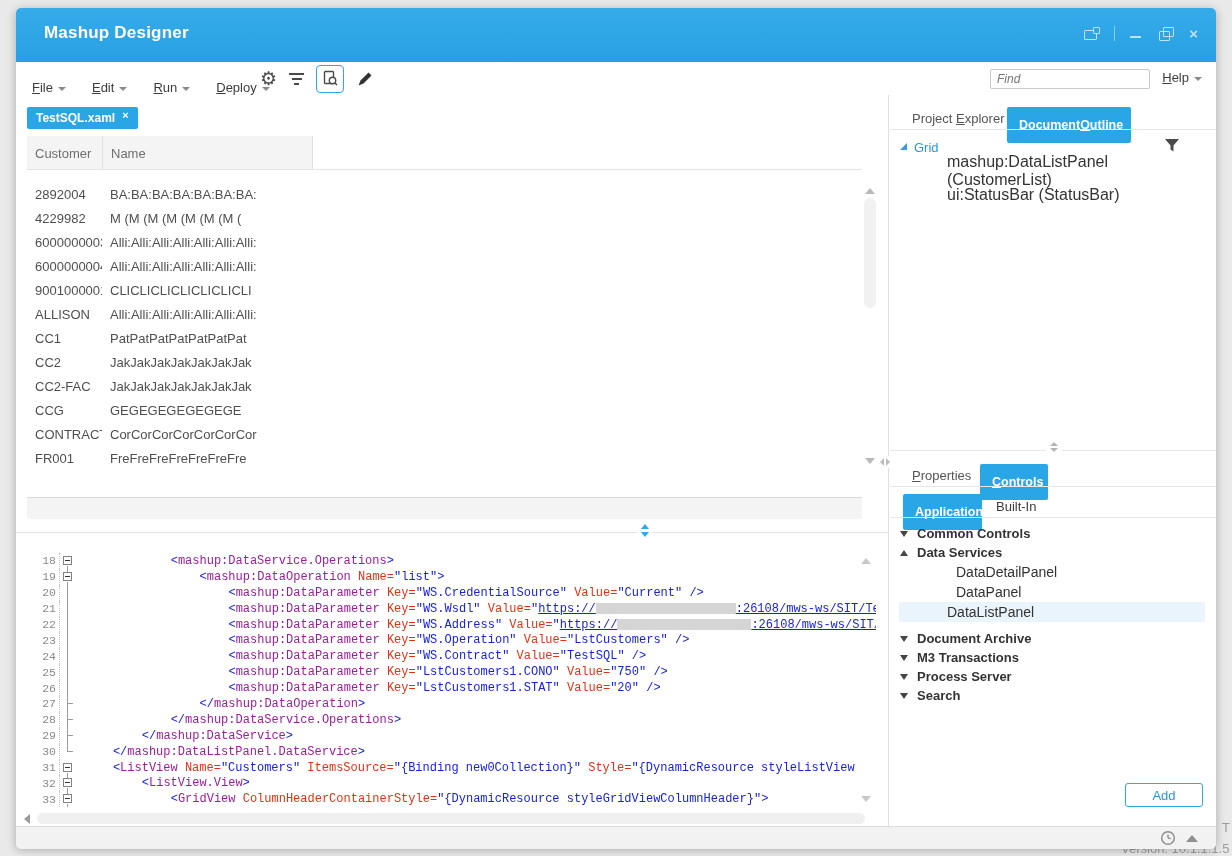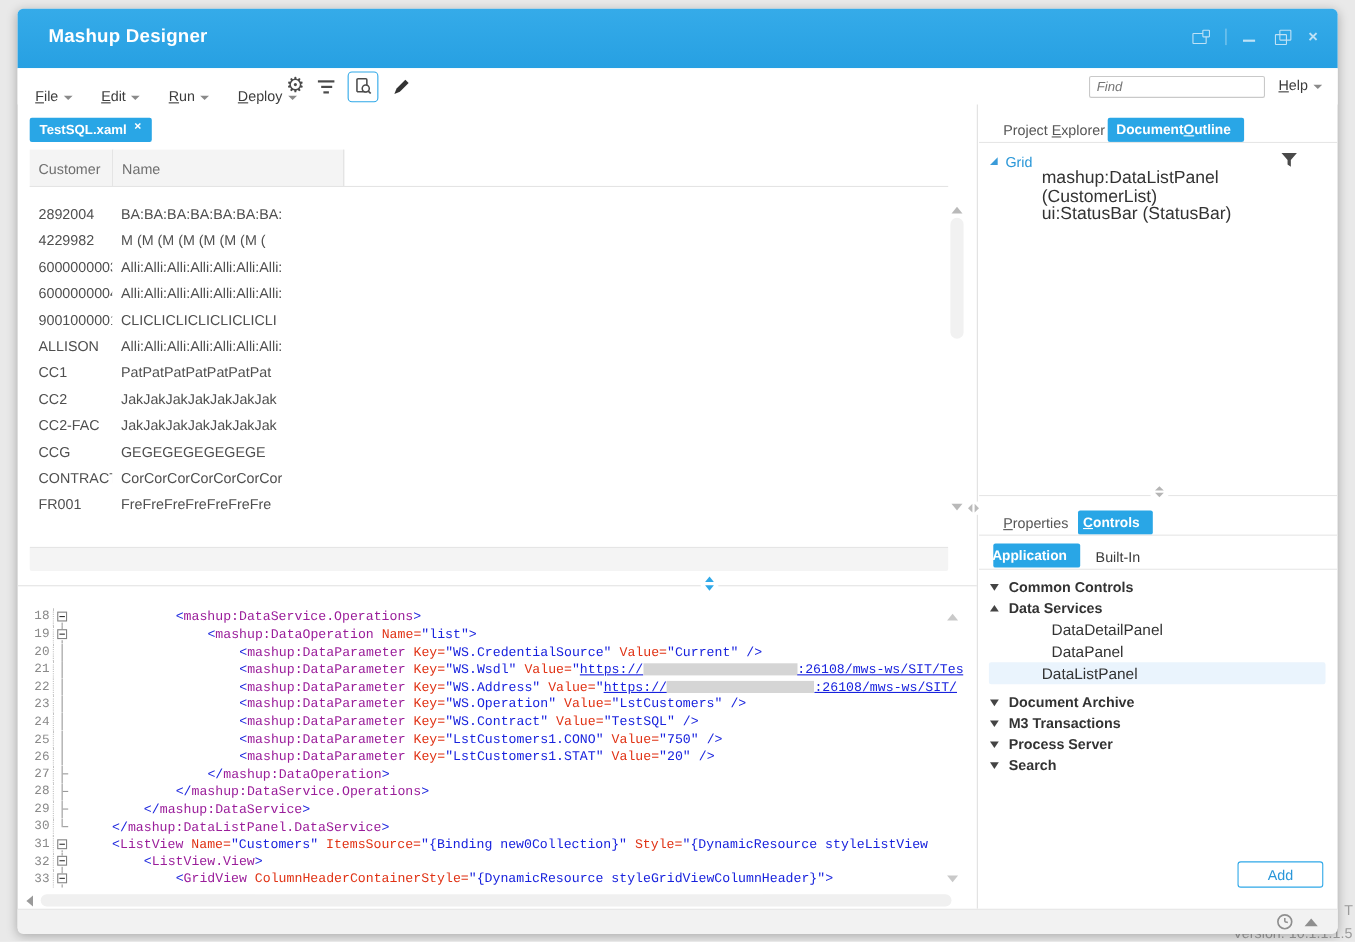--- a/index.html
+++ b/index.html
@@ -54,21 +54,21 @@
   .left-a{border-top:5px solid transparent;border-bottom:5px solid transparent;border-right:6px solid #9a9a9a;}
   #grid-thumb{position:absolute;left:848px;top:190px;width:12px;height:110px;background:#f1f1f1;border-radius:6px;}
   #grid-hband{position:absolute;left:11px;top:489px;width:835px;height:21px;background:#f4f4f4;border-top:1px solid #d9d9d9;border-radius:0 0 2px 2px;}
   
   #mid-split{position:absolute;left:0;top:524px;width:872px;height:1px;background:#e3e3e3;}
   .blue-tri-up{width:0;height:0;border-left:4px solid transparent;border-right:4px solid transparent;border-bottom:5px solid #2fa8e8;}
   .blue-tri-dn{width:0;height:0;border-left:4px solid transparent;border-right:4px solid transparent;border-top:5px solid #2fa8e8;}
   #mid-handle{position:absolute;left:621px;top:516px;display:flex;flex-direction:column;gap:3px;background:#fff;padding:0 4px;}
   
   #code{position:absolute;left:11px;top:545px;width:849px;}
-  .c-row{display:flex;height:15.9px;align-items:center;overflow:hidden;}
+  .c-row{display:flex;height:15.9px;align-items:center;overflow:hidden;margin-left:11px;}
   .c-num{width:18px;text-align:right;font-family:"Liberation Mono",monospace;font-size:11.5px;color:#8a8a8a;
          border-right:1px dotted #c2c2c2;padding-right:3px;flex:none;height:100%;display:flex;align-items:center;justify-content:flex-end;}
   .c-fold{width:16px;position:relative;flex:none;height:100%;}
   .fl-v{position:absolute;left:7px;top:0;bottom:0;width:1px;background:#9a9a9a;}
   .fl-vt{position:absolute;left:7px;top:0;height:8px;width:1px;background:#9a9a9a;}
   .fl-va{position:absolute;left:7px;top:0;height:3px;width:1px;background:#9a9a9a;}
   .fl-vb{position:absolute;left:7px;top:13px;bottom:0;width:1px;background:#9a9a9a;}
   .fl-tick{position:absolute;left:8px;top:7px;width:5px;height:1px;background:#9a9a9a;}
   .fl-box{position:absolute;left:3px;top:3px;width:9px;height:9px;border:1px solid #828282;background:#fff;box-sizing:border-box;}
   .fl-box::after{content:"";position:absolute;left:1px;right:1px;top:3px;height:1px;background:#333;}
@@ -76,22 +76,22 @@
   .tk-d{color:#1822dd;} .tk-e{color:#9a1d9a;} .tk-a{color:#e03214;} .tk-v{color:#1822dd;}
   .tk-u{color:#1822dd;text-decoration:underline;}
   .tk-x{display:inline-block;height:11px;background:#d5d5d5;vertical-align:middle;}
   #code-hscroll{position:absolute;left:21px;top:805px;width:828px;height:11px;background:#f0f0f0;border-radius:6px;}
   
   #vdiv{position:absolute;left:872px;top:87px;width:1px;height:731px;background:#e0e0e0;}
   #vdiv-handle{position:absolute;left:863px;top:448px;display:flex;gap:2px;background:#fff;padding:2px 1px;}
   .gray-l{width:0;height:0;border-top:4px solid transparent;border-bottom:4px solid transparent;border-right:4px solid #bbb;}
   .gray-r{width:0;height:0;border-top:4px solid transparent;border-bottom:4px solid transparent;border-left:4px solid #bbb;}
   .ptab{position:absolute;font-size:13px;color:#555;}
-  .chip{position:absolute;height:22px;background:#29a6e6;border-radius:2px;color:#fff;font-size:12.5px;font-weight:bold;
-        display:flex;align-items:center;justify-content:flex-end;padding:0 12px;box-sizing:border-box;}
+  .chip{position:absolute;height:36px;background:#29a6e6;border-radius:2px;color:#fff;font-size:12.5px;font-weight:bold;
+        display:flex;align-items:center;justify-content:flex-start;padding:0 12px;box-sizing:border-box;}
   .hline{position:absolute;left:874px;width:326px;height:1px;background:#e6e6e6;}
   #outline{position:absolute;left:874px;top:127px;width:326px;}
   .o-root{display:flex;align-items:center;height:24px;gap:7px;padding-left:10px;color:#2a97d8;font-size:13px;}
   .exp-br{width:0;height:0;border-bottom:7px solid #3a9bd9;border-left:7px solid transparent;margin-top:-2px;}
   .o-child{height:24px;display:flex;align-items:center;padding-left:57px;font-size:16px;color:#333;}
   #funnel{position:absolute;left:1148px;top:130px;}
   #rp-split-handle{position:absolute;left:1030px;top:434px;display:flex;flex-direction:column;gap:2px;background:#fff;padding:0 4px;}
   .gray-up{width:0;height:0;border-left:4px solid transparent;border-right:4px solid transparent;border-bottom:4px solid #b5b5b5;}
   .gray-dn{width:0;height:0;border-left:4px solid transparent;border-right:4px solid transparent;border-top:4px solid #b5b5b5;}
   #ctree{position:absolute;left:874px;top:516px;width:326px;}

